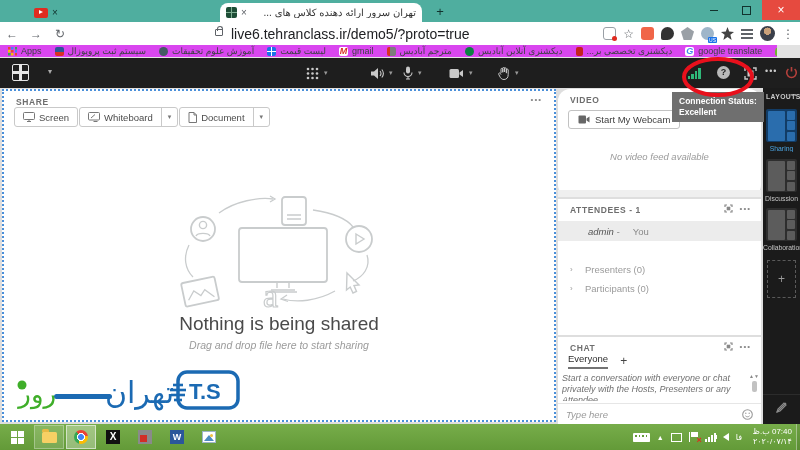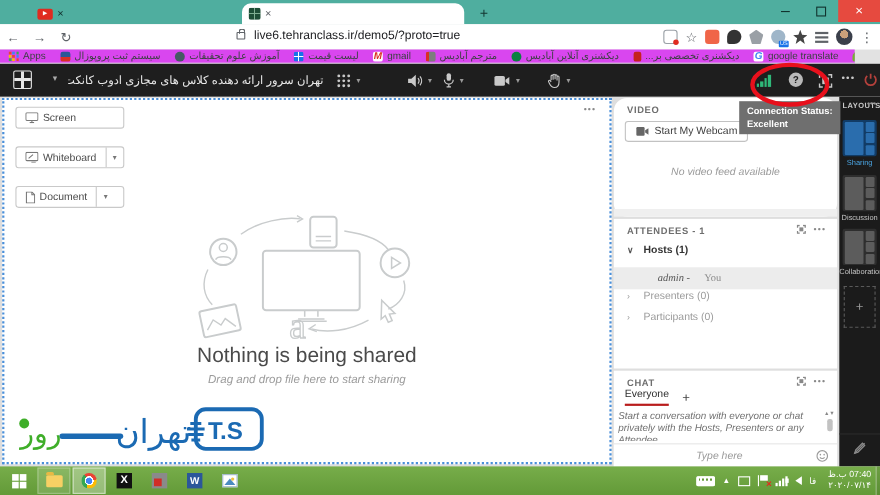--- a/index.html
+++ b/index.html
@@ -24,21 +24,21 @@
   .winbtn.min::before { content:""; width:8px; border-top:1.5px solid #11332e; }
   .winbtn.max::before { content:""; width:7px; height:7px; border:1.2px solid #11332e; }
   .winbtn.close { width:38px; background:#e64a3f; }
   .winbtn.close::before { content:"×"; color:#fff; font-size:12px; }
 
   
   #addressbar { position:absolute; left:0; top:22px; width:800px; height:23px; background:#fff; display:flex; align-items:center; }
   .navic { color:#5f6368; font-size:12px; width:24px; text-align:center; }
   .lock-icon { position:absolute; left:215px; top:7px; width:8px; height:7px; border:1.2px solid #5f6368; border-radius:1px; }
   .lock-icon::before { content:""; position:absolute; left:1px; top:-4px; width:4px; height:4px; border:1.2px solid #5f6368; border-bottom:none; border-radius:3px 3px 0 0; }
-  #url { position:absolute; left:231px; top:4px; font-size:11px; color:#202124; }
+  #url { position:absolute; left:231px; top:4px; font-size:14px; color:#202124; }
   .abar-right { position:absolute; right:6px; top:0; height:23px; display:flex; align-items:center; gap:7px; }
   .ext { width:13px; height:13px; border-radius:3px; position:relative; }
   .ext.card { border:1.3px solid #9aa0a6; }
   .ext.card::after { content:""; position:absolute; right:-2px; bottom:-2px; width:5px; height:5px; background:#e02b20; border-radius:50%; }
   .star-glyph { color:#5f6368; font-size:12px; }
   .ext.orange { background:#f06548; }
   .ext.darkblob { background:#333; border-radius:50% 50% 50% 2px; }
   .ext.grayblob { background:#9aa0a6; clip-path:polygon(50% 0,100% 35%,80% 100%,20% 100%,0 35%); }
   .ext.globe { background:#9fb6c9; border-radius:50%; }
   .ext.globe::after { content:"US"; position:absolute; right:-3px; bottom:-3px; background:#1a73e8; color:#fff; font-size:5px; padding:0 1px; border-radius:1px; }
@@ -91,21 +91,21 @@
   #annotation { position:absolute; left:680px; top:56px; z-index:60; pointer-events:none; }
   #tooltip { position:absolute; left:672px; top:92px; z-index:55; background:#6f6f6f; color:#fff; font-size:8.5px; font-weight:bold; line-height:11px; padding:4px 7px; }
 
   
   #main { position:absolute; left:0; top:88px; width:800px; height:336px; background:#dedede; }
 
   
   #share-pod { position:absolute; left:2px; top:1px; width:554px; height:333px; background:#fff; border:2px dotted #4a8fd9; }
   .podheader { position:absolute; left:12px; top:6px; font-size:8.5px; font-weight:bold; letter-spacing:.6px; color:#6e6e6e; }
   .poddots { position:absolute; right:12px; top:4px; font-size:8px; color:#888; letter-spacing:1px; }
-  .share-btns { position:absolute; left:10px; top:6px; display:flex; gap:16px;flex-direction:column; }
+  .share-btns { position:absolute; left:10px; top:16px; display:flex; gap:1px; }
   .sbtn { display:flex; align-items:center; height:20px; border:1px solid #c9c9c9; border-radius:3px; background:#fff; font-size:9.5px; color:#4b4b4b; }
   .sbtn .seg { display:flex; align-items:center; gap:4px; padding:0 8px; height:100%; }
   .sbtn .drop { border-left:1px solid #c9c9c9; padding:0 6px; font-size:7px; color:#777; height:100%; display:flex; align-items:center; }
   .share-illustration { position:absolute; left:163px; top:104px; }
   .share-empty-title { position:absolute; left:0; top:222px; width:100%; text-align:center; font-size:19px; color:#4a4a4a; }
   .share-empty-sub { position:absolute; left:0; top:248px; width:100%; text-align:center; font-size:10.5px; font-style:italic; color:#9b9b9b; }
   .ts-logo { position:absolute; left:8px; top:276px; }
 
   
   #right-col { position:absolute; left:558px; top:0; width:203px; height:336px; }
@@ -113,34 +113,34 @@
   #video-pod { top:1px; height:108px;border-radius:12px; }
   #attendees-pod { top:111px; height:136px; }
   #chat-pod { top:249px; height:87px; }
   .webcam-btn { position:absolute; left:10px; top:21px; height:19px; display:flex; align-items:center; gap:5px; padding:0 9px; border:1px solid #c2c2c2; border-radius:3px; background:#fff; font-size:9.5px; color:#3e3e3e; }
   .no-feed { position:absolute; left:0; top:62px; width:100%; text-align:center; font-style:italic; font-size:9.5px; color:#9a9a9a; }
   .video-bottom { position:absolute; left:0; bottom:0; width:100%; height:7px; background:#efefef; }
   .pod-mini-icons { position:absolute; right:10px; top:5px; display:flex; align-items:center; gap:7px; }
   .att-row { position:absolute; left:0; width:100%; height:20px; display:flex; align-items:center; gap:7px; padding:0 12px; font-size:9.5px; }
   .att-chev { font-size:8px; color:#555; width:8px; }
   .row-hosts { top:18px; color:#333; font-weight:bold; }
-  .row-admin { top:44px; background:#ececec; padding-left:40px; color:#555;font-family:Liberation Serif, serif; }
+  .row-admin { top:22px; background:#ececec; padding-left:30px; color:#555; }
   .row-admin .nm { font-style:italic; }
   .row-admin .you { color:#8a8a8a; margin-left:6px; }
   .row-presenters, .row-participants { color:#9b9b9b; }
   .row-presenters { top:60px; }
   .row-participants { top:79px; }
   .chat-tabs { position:absolute; left:10px; top:16px; display:flex; align-items:center; gap:12px; font-size:9.5px; color:#2e2e2e; }
-  .chat-tab-everyone { border-bottom:2px solid #b91c1c; padding-bottom:3px; }
+  .chat-tab-everyone { border-bottom:2px solid #737373; padding-bottom:3px; }
   .chat-addtab { font-size:12px; color:#444; }
   .chat-hint { position:absolute; left:4px; top:36px; width:178px; height:28px; overflow:hidden; font-style:italic; font-size:9px; line-height:11px; color:#707070; }
   .chat-scroll { position:absolute; right:3px; top:36px; width:9px; height:28px; font-size:5px; color:#888; text-align:center; }
   .chat-scroll .thumb { width:5px; height:11px; background:#c2c2c2; margin:2px auto; }
   .chat-input { position:absolute; left:0; bottom:0; width:100%; height:21px; border-top:1px solid #e6e6e6; background:#fff; display:flex; align-items:center; padding:0 8px; }
-  .chat-input input { flex:1; border:none; outline:none; font-size:9.5px; font-style:italic; color:#555; font-family:"Liberation Sans",sans-serif;text-align:center; }
+  .chat-input input { flex:1; border:none; outline:none; font-size:9.5px; font-style:italic; color:#555; font-family:"Liberation Sans",sans-serif; }
   .chat-input input::placeholder { color:#9a9a9a; }
 
   
   #layouts { position:absolute; left:763px; top:0; width:37px; height:336px; background:#1b1b1b; color:#bbb; }
   .lay-header { position:absolute; left:3px; top:5px; font-size:6.8px; font-weight:bold; letter-spacing:.4px; color:#c9c9c9; }
   .lay-dots { position:absolute; right:3px; top:3px; font-size:7px; color:#999; letter-spacing:.5px; }
   .thumb { position:absolute; left:3px; width:31px; height:33px; border-radius:2px; padding:1.5px; display:grid; grid-template-columns:2fr 1fr; gap:1.5px; }
   .thumb .big { grid-row:1 / span 3; border-radius:1px; }
   .thumb .cell { border-radius:1px; }
   .thumb.blue { background:#123c66; }
@@ -194,20 +194,21 @@
 <div id="screen">
 
   <div id="tabstrip">
     <div class="tab" id="tab1">
       <span class="yt-icon"></span>
       <span class="tab-close">×</span>
     </div>
     <div class="tab" id="tab2">
       <span class="connect-favicon"></span>
       <span class="tab-close">×</span>
+      <span class="title" dir="rtl">تهران سرور ارائه دهنده کلاس های ...</span>
     </div>
     <div id="newtab">+</div>
     <div class="wincontrols">
       <div class="winbtn min"></div>
       <div class="winbtn max"></div>
       <div class="winbtn close"></div>
     </div>
   </div>
 
   <div id="addressbar">
@@ -270,21 +271,20 @@
     <span class="bm">
         <i class="bmi ic-leaf"></i>
         <b dir="rtl">بررسی تورش‌های رفتا...</b>
       </span>
 
   </div>
 
   <div id="actoolbar">
     <span class="ac-logo"></span>
     <span class="ac-title-chev">▾</span>
-    <span class="ac-title">تهران سرور ارائه دهنده کلاس های مجازی ادوب کانکت</span>
 
     <div class="tbgroup" style="left:306px">
       <svg class="tbsvg" width="13" height="13" viewBox="0 0 13 13">
           <g fill="#c9c9c9">
             <circle cx="2" cy="2" r="1.3"></circle>
             <circle cx="6.5" cy="2" r="1.3"></circle>
             <circle cx="11" cy="2" r="1.3"></circle>
             <circle cx="2" cy="6.5" r="1.3"></circle>
             <circle cx="6.5" cy="6.5" r="1.3"></circle>
             <circle cx="11" cy="6.5" r="1.3"></circle>

